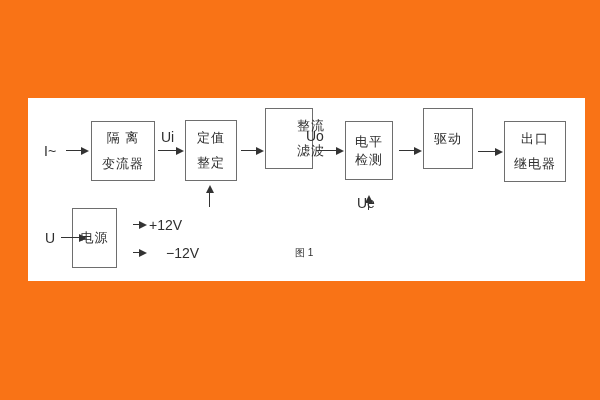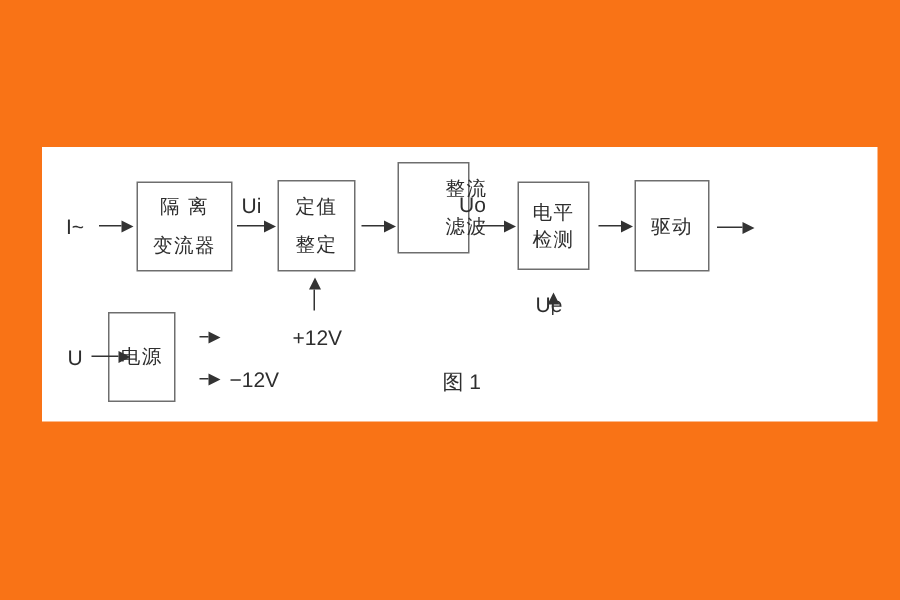--- a/index.html
+++ b/index.html
@@ -37,41 +37,41 @@
     box-sizing: border-box;
     letter-spacing: 1px;
   }
   .block span { display: block; white-space: nowrap; }
 
   
   .b-isolation { left: 91px;  top: 121px; width: 64px; height: 60px; }
   .b-setting   { left: 185px; top: 120px; width: 52px; height: 61px; text-align: center; }
   .b-rectify   { left: 265px; top: 108px; width: 48px; height: 61px; padding-left: 44px; }
   .b-level     { left: 345px; top: 121px; width: 48px; height: 59px; justify-content: center; }
-  .b-drive     { left: 423px; top: 120px; width: 50px; height: 61px; }
+  .b-drive     { left: 423px; top: 108px; width: 50px; height: 61px; }
   .b-output    { left: 504px; top: 121px; width: 62px; height: 61px; }
   .b-power     { left: 72px;  top: 208px; width: 45px; height: 60px; }
   .b-ratio     { left: 186px; top: 207px; width: 49px; height: 58px; }
   .b-reference { left: 333px; top: 218px; width: 84px; height: 37px;
                  justify-content: center; }
 
   .sig {
     position: absolute;
     color: #2e2e2e;
     font-size: 14px;
     white-space: nowrap;
   }
   .l-iin  { left: 44px;  top: 143px; }
   .l-ui   { left: 161px; top: 129px; }
   .l-uo   { left: 306px; top: 128px; }
   .l-uin  { left: 45px;  top: 230px; }
-  .l-p12  { left: 149px; top: 217px; margin-left: 46px; }
-  .l-m12  { left: 153px; top: 245px; }
+  .l-p12  { left: 149px; top: 217px; }
+  .l-m12  { left: 166px; top: 245px; }
   .l-ue   { left: 357px; top: 195px; }
-  .l-cap  { left: 295px; top: 246px; font-size: 14px; color: #2e2e2e; }
+  .l-cap  { left: 295px; top: 246px; font-size: 10px; color: #2e2e2e; }
 
   
   .arrow-r {
     position: absolute;
     height: 1.4px;
     background: #333333;
   }
   .arrow-r::after {
     content: "";
     position: absolute;
@@ -127,20 +127,24 @@
     <span>整流</span>
     <span>滤波</span>
   </div>
   <div class="block b-level">
     <span>电平</span>
     <span>检测</span>
   </div>
   <div class="block b-drive">
     <span>驱动</span>
   </div>
+  <div class="block b-output">
+    <span>出口</span>
+    <span>继电器</span>
+  </div>
 
   <div class="block b-power">
     <span>电源</span>
   </div>
 
   <span class="sig l-iin">I~</span>
   <span class="sig l-ui">Ui</span>
   <span class="sig l-uo">Uo</span>
   <span class="sig l-uin">U</span>
   <span class="sig l-p12">+12V</span>

